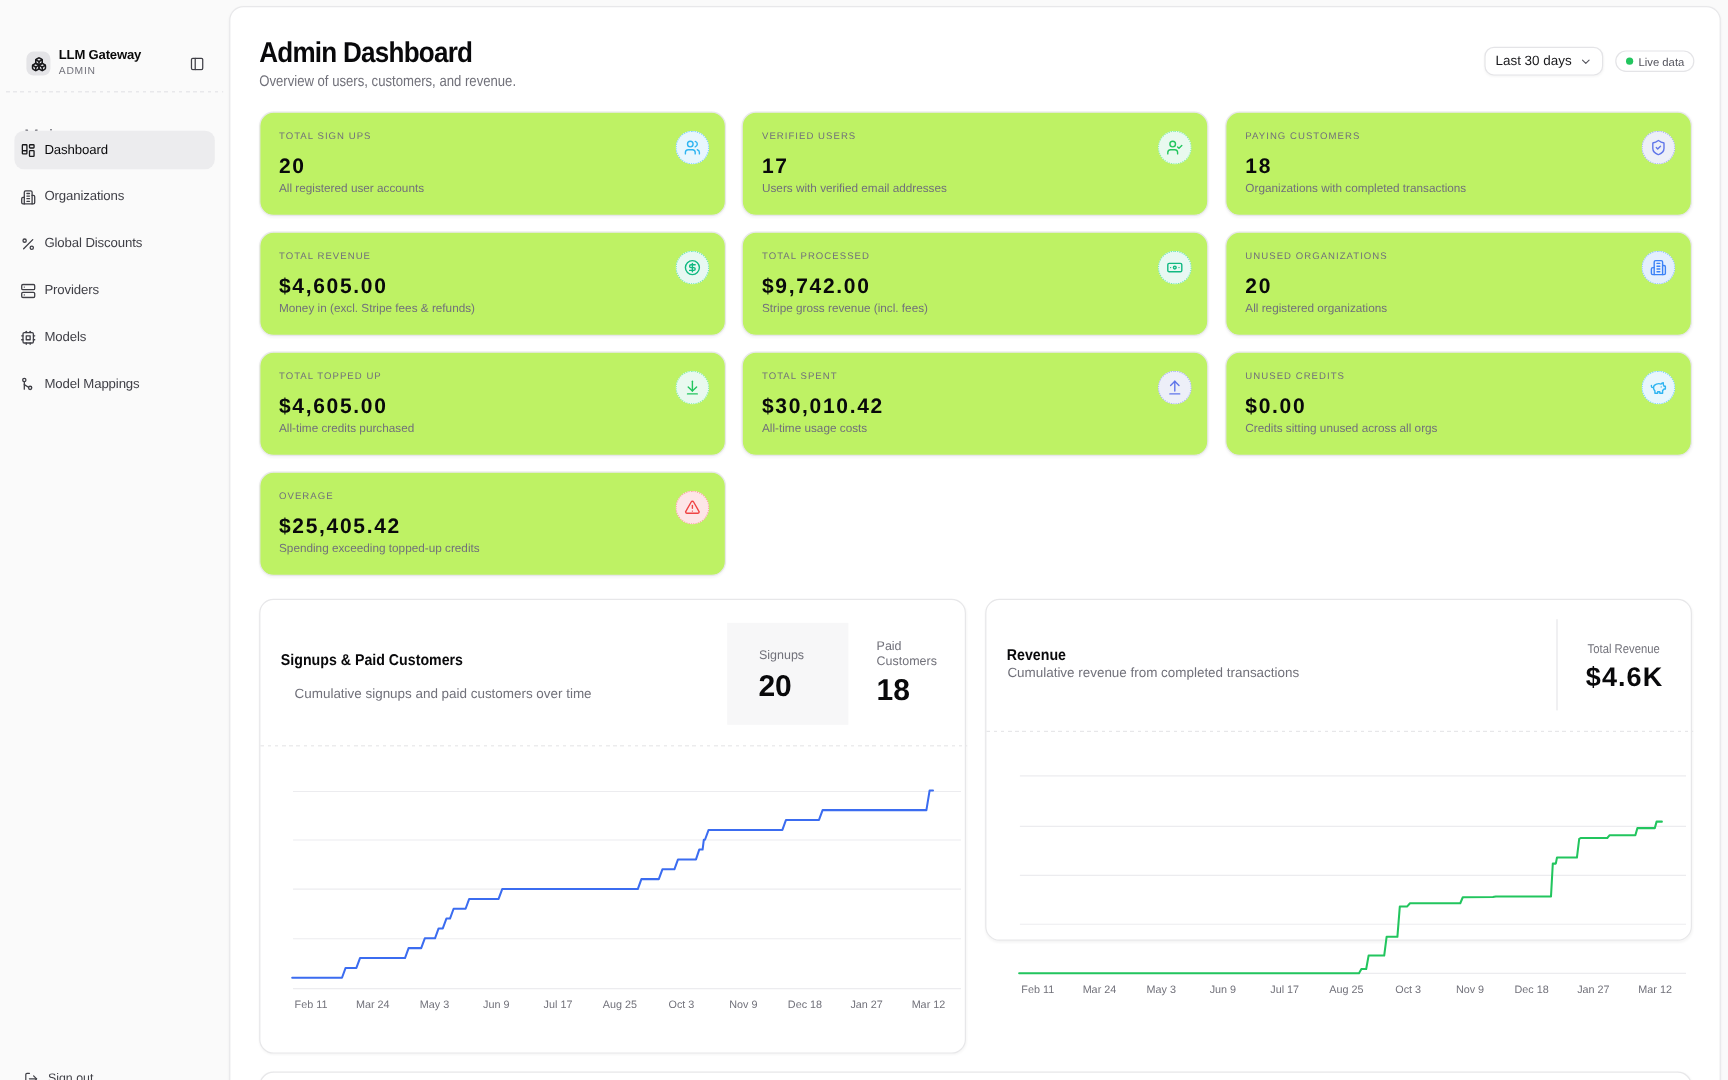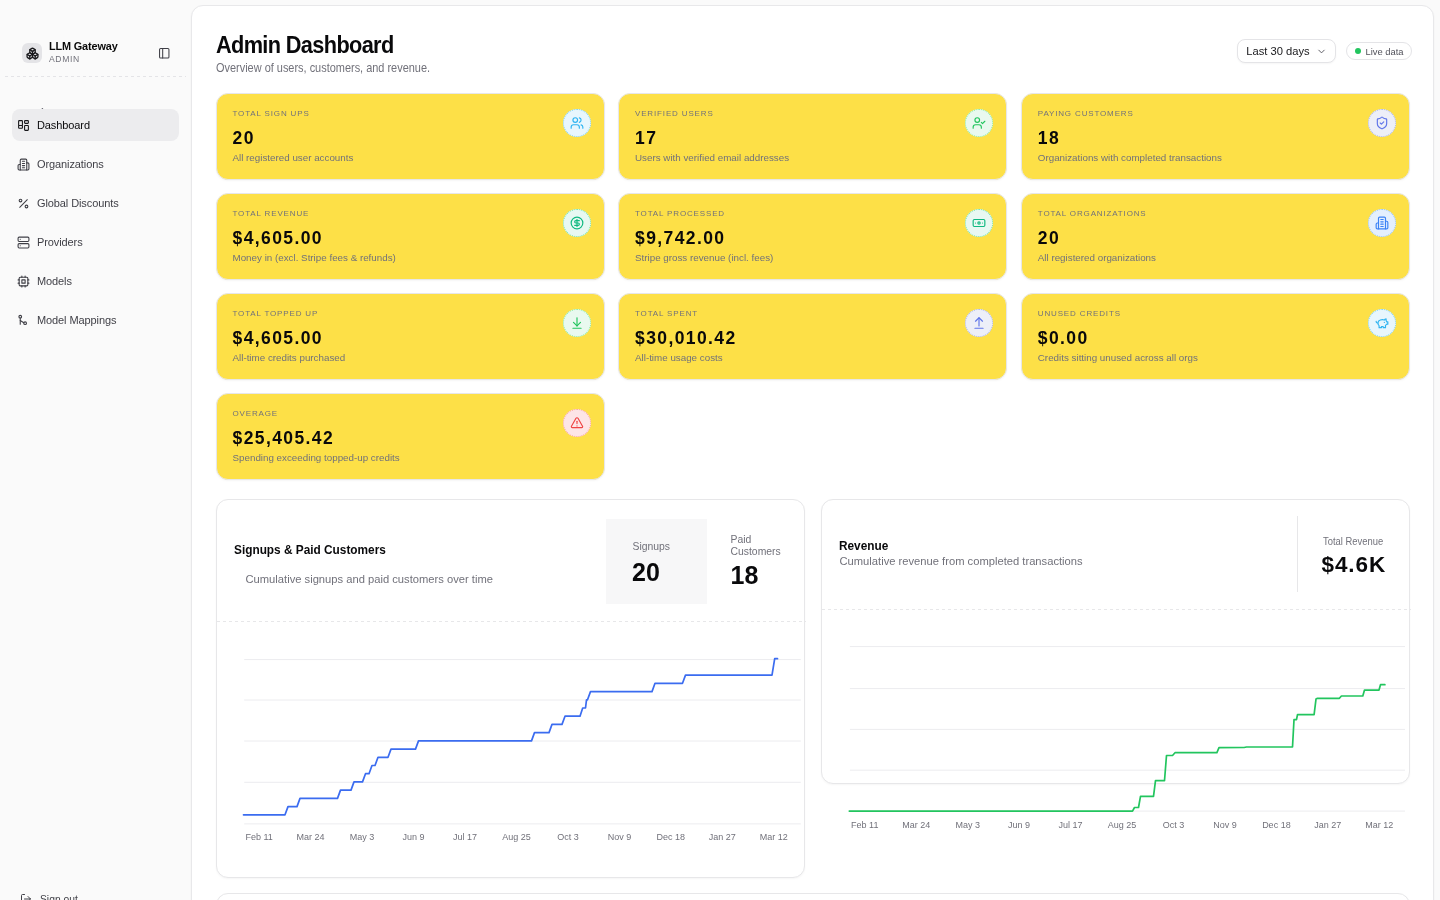--- a/index.html
+++ b/index.html
@@ -22,21 +22,21 @@
 #signout svg { margin-right:8px; }
 
 #panel { position:absolute; left:191px; top:5px; width:1243px; height:990px; background:#fff; border:1px solid #e8e8ea; border-radius:12px; box-shadow:0 1px 2px rgba(0,0,0,.05); }
 #title { position:absolute; left:216px; top:31px; font-size:24px; font-weight:700; letter-spacing:-0.7px; color:#09090b; transform:scaleX(0.905); transform-origin:left top; }
 #subtitle { position:absolute; left:216px; top:60px; font-size:12.8px; color:#71717a; transform:scaleX(0.855); transform-origin:left top; }
 #btn-days { position:absolute; left:1237px; top:39px; width:99px; height:24px; background:#fff; border:1px solid #e4e4e7; border-radius:8px; display:flex; align-items:center; justify-content:center; font-size:11.2px; font-weight:500; color:#18181b; box-shadow:0 1px 2px rgba(0,0,0,.04); }
 #btn-days svg { margin-left:6px; }
 #live { position:absolute; left:1346px; top:42px; height:18px; padding:0 7.5px; background:#fff; border:1px solid #e4e4e7; border-radius:999px; display:flex; align-items:center; font-size:9.4px; color:#52525b; }
 #live .dot { width:6px; height:6px; border-radius:50%; background:#22c55e; margin-right:5px; }
 
-.card { position:absolute; width:389px; height:87px; background:#fde047; border:1px solid #e7e7e9; border-radius:12px; box-shadow:0 1px 2px rgba(0,0,0,.04); }
+.card { position:absolute; width:389px; height:87px; background:#bef264; border:1px solid #e7e7e9; border-radius:12px; box-shadow:0 1px 2px rgba(0,0,0,.04); }
 .card .lbl { position:absolute; left:16px; top:15px; font-size:8px; letter-spacing:0.85px; color:#71717a; font-weight:500; }
 .card .num { position:absolute; left:16px; top:34.5px; font-size:17.5px; font-weight:700; color:#09090b; letter-spacing:1.4px; }
 .card .desc { position:absolute; left:16px; top:58.5px; font-size:9.8px; color:#71717a; white-space:nowrap; }
 .card .ic { position:absolute; right:13px; top:15px; width:28px; height:28px; border-radius:50%; display:flex; align-items:center; justify-content:center; }
 
 .chart-card { position:absolute; background:#fff; border:1px solid #e7e7e9; border-radius:12px; box-shadow:0 1px 2px rgba(0,0,0,.04); }
 .ct { font-size:13px; font-weight:700; color:#09090b; transform:scaleX(0.91); transform-origin:left top; white-space:nowrap; }
 .cs { font-size:11.2px; color:#71717a; white-space:nowrap; }
 svg text { font-family:"Liberation Sans", sans-serif; }
 </style>
@@ -182,21 +182,21 @@
     <div class="desc">Stripe gross revenue (incl. fees)</div>
 <div class="ic" style="background:#e8f8f2;border:1px dotted #6ee7b7">
       <svg width="14" height="14" viewBox="0 0 24 24" fill="none" stroke="#10b981" stroke-width="2" stroke-linecap="round" stroke-linejoin="round">
         <rect width="20" height="12" x="2" y="6" rx="2"></rect>
         <circle cx="12" cy="12" r="2"></circle>
         <path d="M6 12h.01M18 12h.01"></path>
       </svg>
     </div>
 </div>
 <div class="card" style="left:1020.8px;top:192.5px">
-<div class="lbl">TOTAL ORGANIZATIONS</div>
+<div class="lbl">UNUSED ORGANIZATIONS</div>
     <div class="num">20</div>
     <div class="desc">All registered organizations</div>
 <div class="ic" style="background:#e4effe;border:1px dotted #93c5fd">
       <svg width="14" height="14" viewBox="0 0 24 24" fill="none" stroke="#3b82f6" stroke-width="2" stroke-linecap="round" stroke-linejoin="round">
         <path d="M6 22V4a2 2 0 0 1 2-2h8a2 2 0 0 1 2 2v18Z"></path>
         <path d="M6 12H4a2 2 0 0 0-2 2v6a2 2 0 0 0 2 2h2"></path>
         <path d="M18 9h2a2 2 0 0 1 2 2v9a2 2 0 0 1-2 2h-2"></path>
         <path d="M10 6h4"></path>
         <path d="M10 10h4"></path>
         <path d="M10 14h4"></path>

